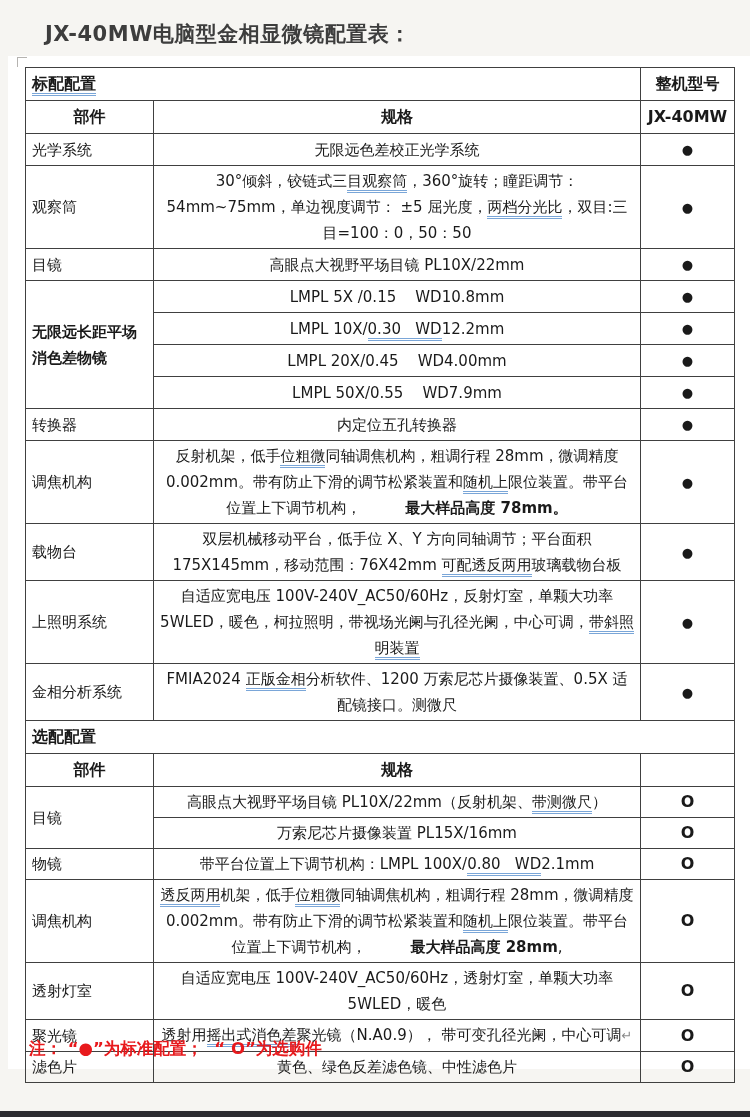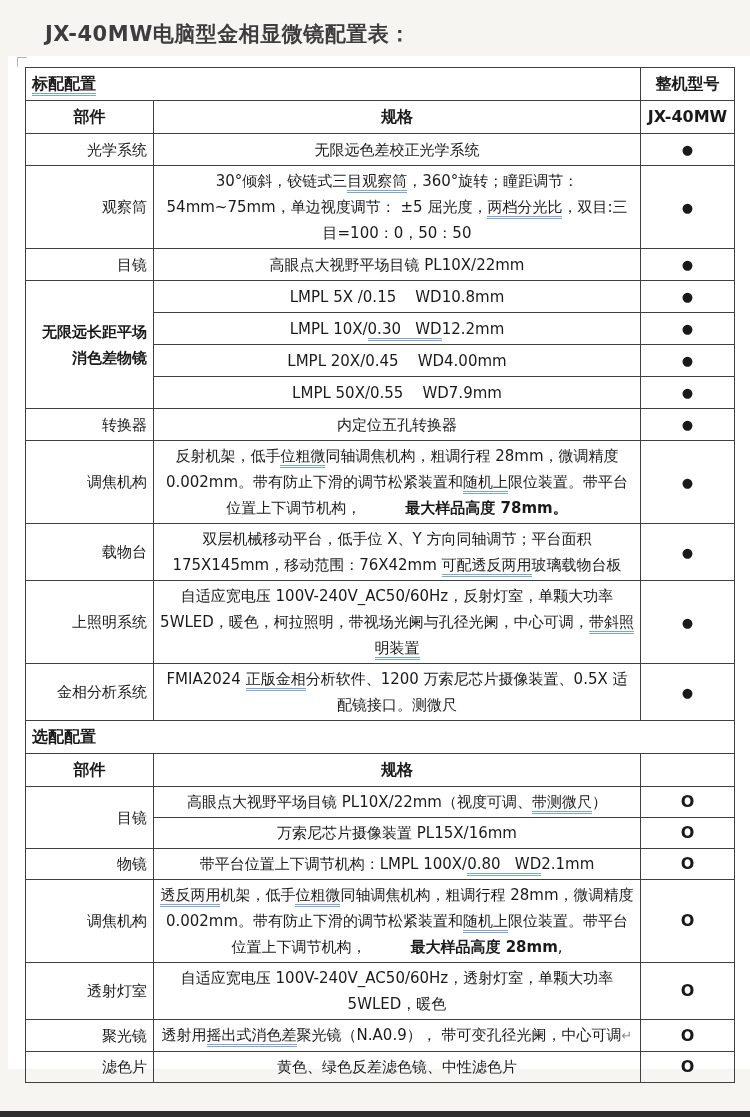--- a/index.html
+++ b/index.html
@@ -25,21 +25,21 @@
     position: absolute; left: 17px; top: 11px;
     border-collapse: collapse; table-layout: fixed; width: 709px;
     font-size: 15px;
   }
   table.cfg td {
     border: 1px solid #404040;
     vertical-align: middle;
     line-height: 26px;
     padding: 2px 6px;
   }
-  td.part-cell { text-align: right; white-space: pre-line; }
+  td.part-cell { text-align: left; white-space: pre-line; }
   td.part-bold { font-weight: bold; }
   td.spec-cell { text-align: center; padding: 3px 10px; white-space: pre-wrap; }
   td.mark-cell { text-align: center; }
   td.section-cell { text-align: left; font-weight: bold; font-size: 16px; height: 33px; }
   td.colhead-cell { text-align: center; font-weight: bold; font-size: 16px; height: 33px; }
   .indented { text-indent: 110px; }
   .u-blue { border-bottom: 3px double #7aa6d8; }
   .seg-bold { font-weight: bold; margin-left: 44px; }
   .seg-gray { color: #8a8a8a; font-size: 13px; }
   .mark-dot { font-size: 13px; }
@@ -146,21 +146,21 @@
       </tr>
       <tr>
         <td class="colhead-cell">部件</td>
         <td class="colhead-cell">规格</td>
         <td class="colhead-cell"></td>
       </tr>
     </tbody>
     <tbody id="optional-body">
         <tr>
           <td class="part-cell" rowspan="2">目镜</td>
-          <td class="spec-cell"><span>高眼点大视野平场目镜 PL10X/22mm（视度可调、</span><span class="u-blue">带测微尺</span><span>）</span></td>
+          <td class="spec-cell"><span>高眼点大视野平场目镜 PL10X/22mm（反射机架、</span><span class="u-blue">带测微尺</span><span>）</span></td>
           <td class="mark-cell"><span class="mark-o">O</span></td>
         </tr>
         <tr>
           <td class="spec-cell"><span>万索尼芯片摄像装置 PL15X/16mm</span></td>
           <td class="mark-cell"><span class="mark-o">O</span></td>
         </tr>
         <tr>
           <td class="part-cell" rowspan="1">物镜</td>
           <td class="spec-cell"><span>带平台位置上下调节机构：LMPL 100X/</span><span class="u-blue">0.80   WD</span><span>2.1mm</span></td>
           <td class="mark-cell"><span class="mark-o">O</span></td>
@@ -181,15 +181,16 @@
           <td class="mark-cell"><span class="mark-o">O</span></td>
         </tr>
         <tr>
           <td class="part-cell" rowspan="1">滤色片</td>
           <td class="spec-cell"><span>黄色、绿色反差滤色镜、中性滤色片</span></td>
           <td class="mark-cell"><span class="mark-o">O</span></td>
         </tr>
       </tbody>
   </table>
 
+  <div class="footnote">注： “●”为标准配置；  “ O”为选购件</div>
 </div>
 
 <div class="bottom-bar"></div>
 
 </body></html>

